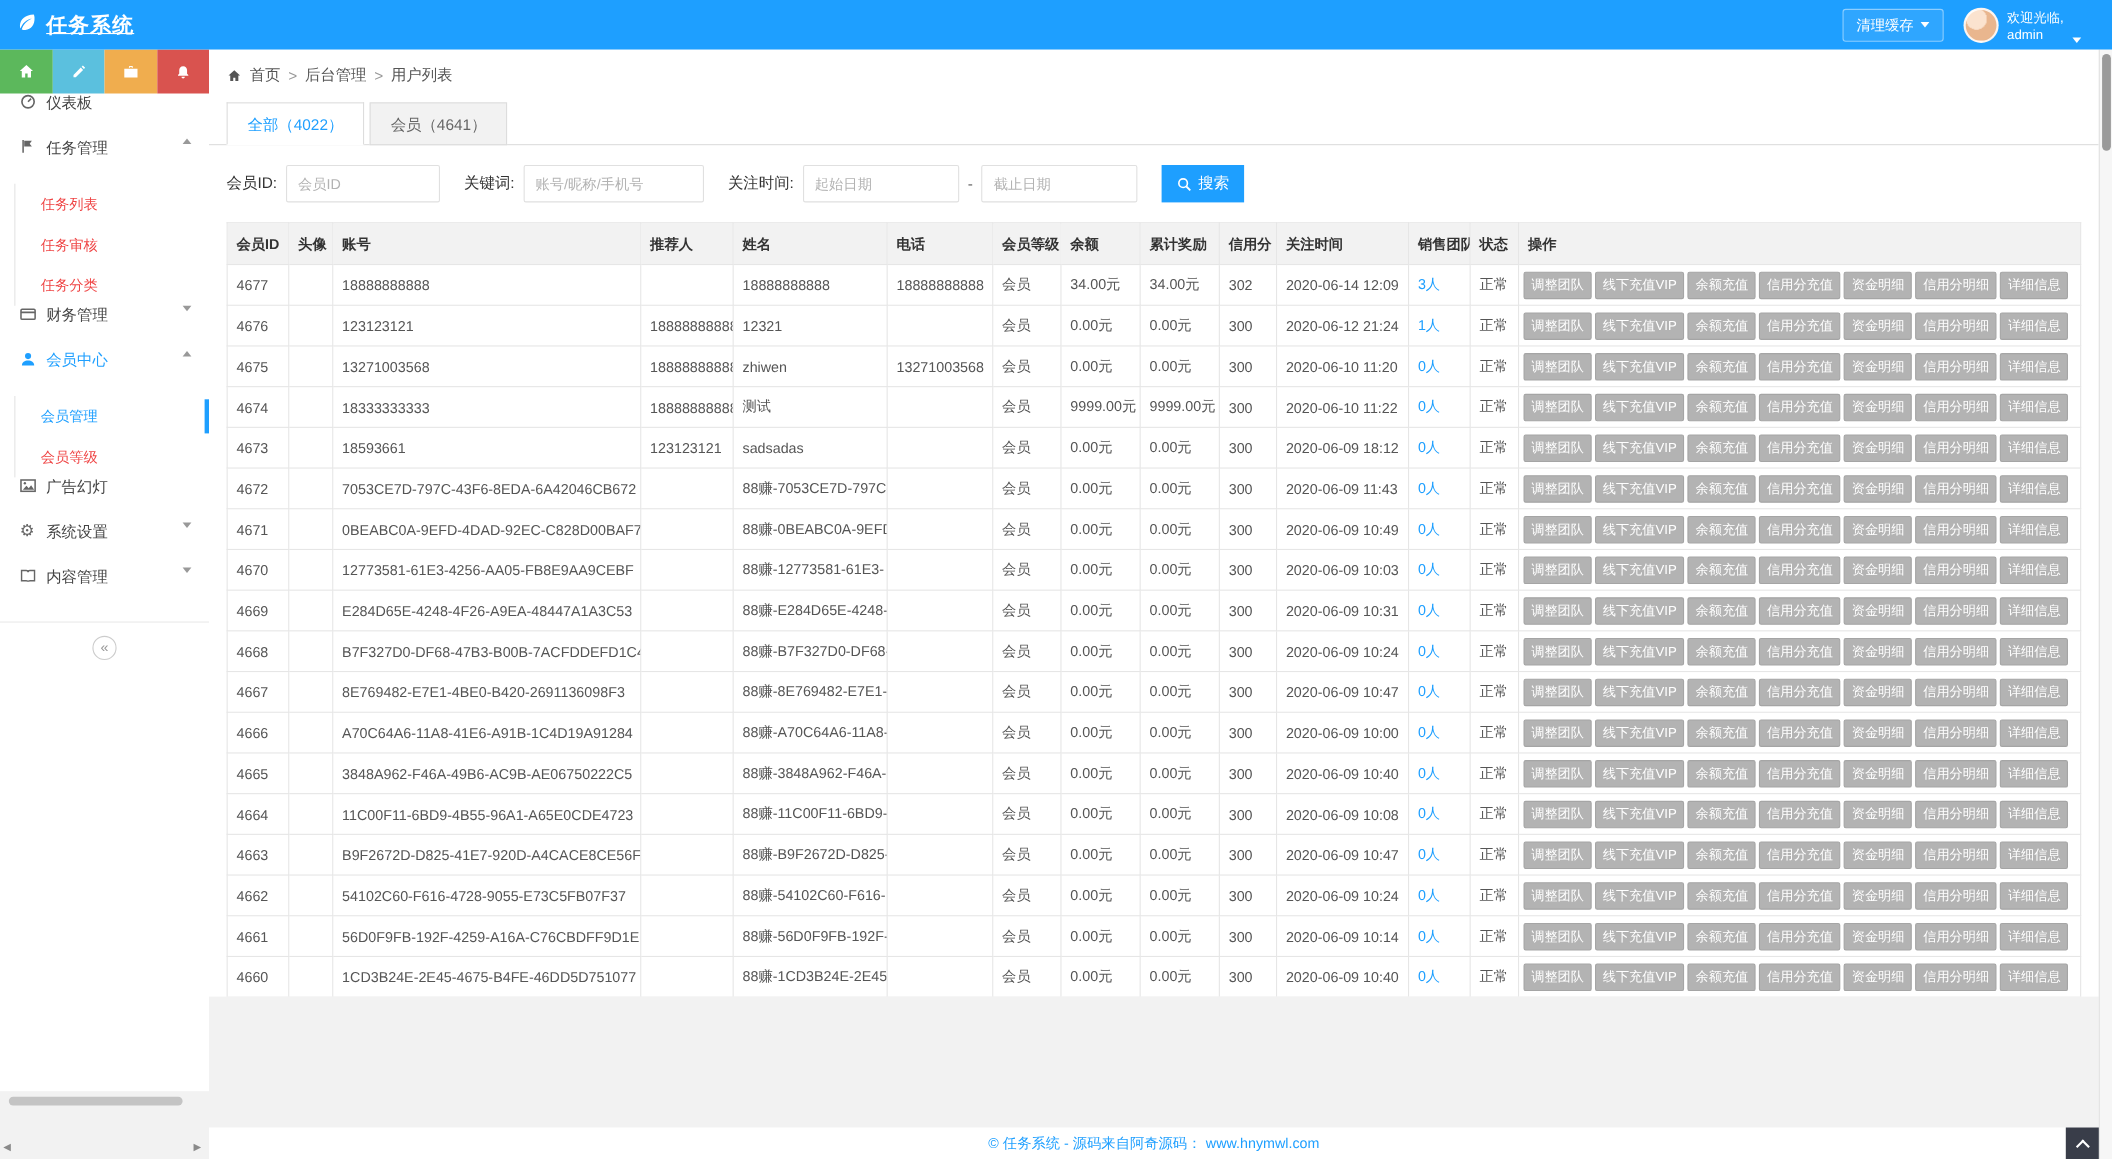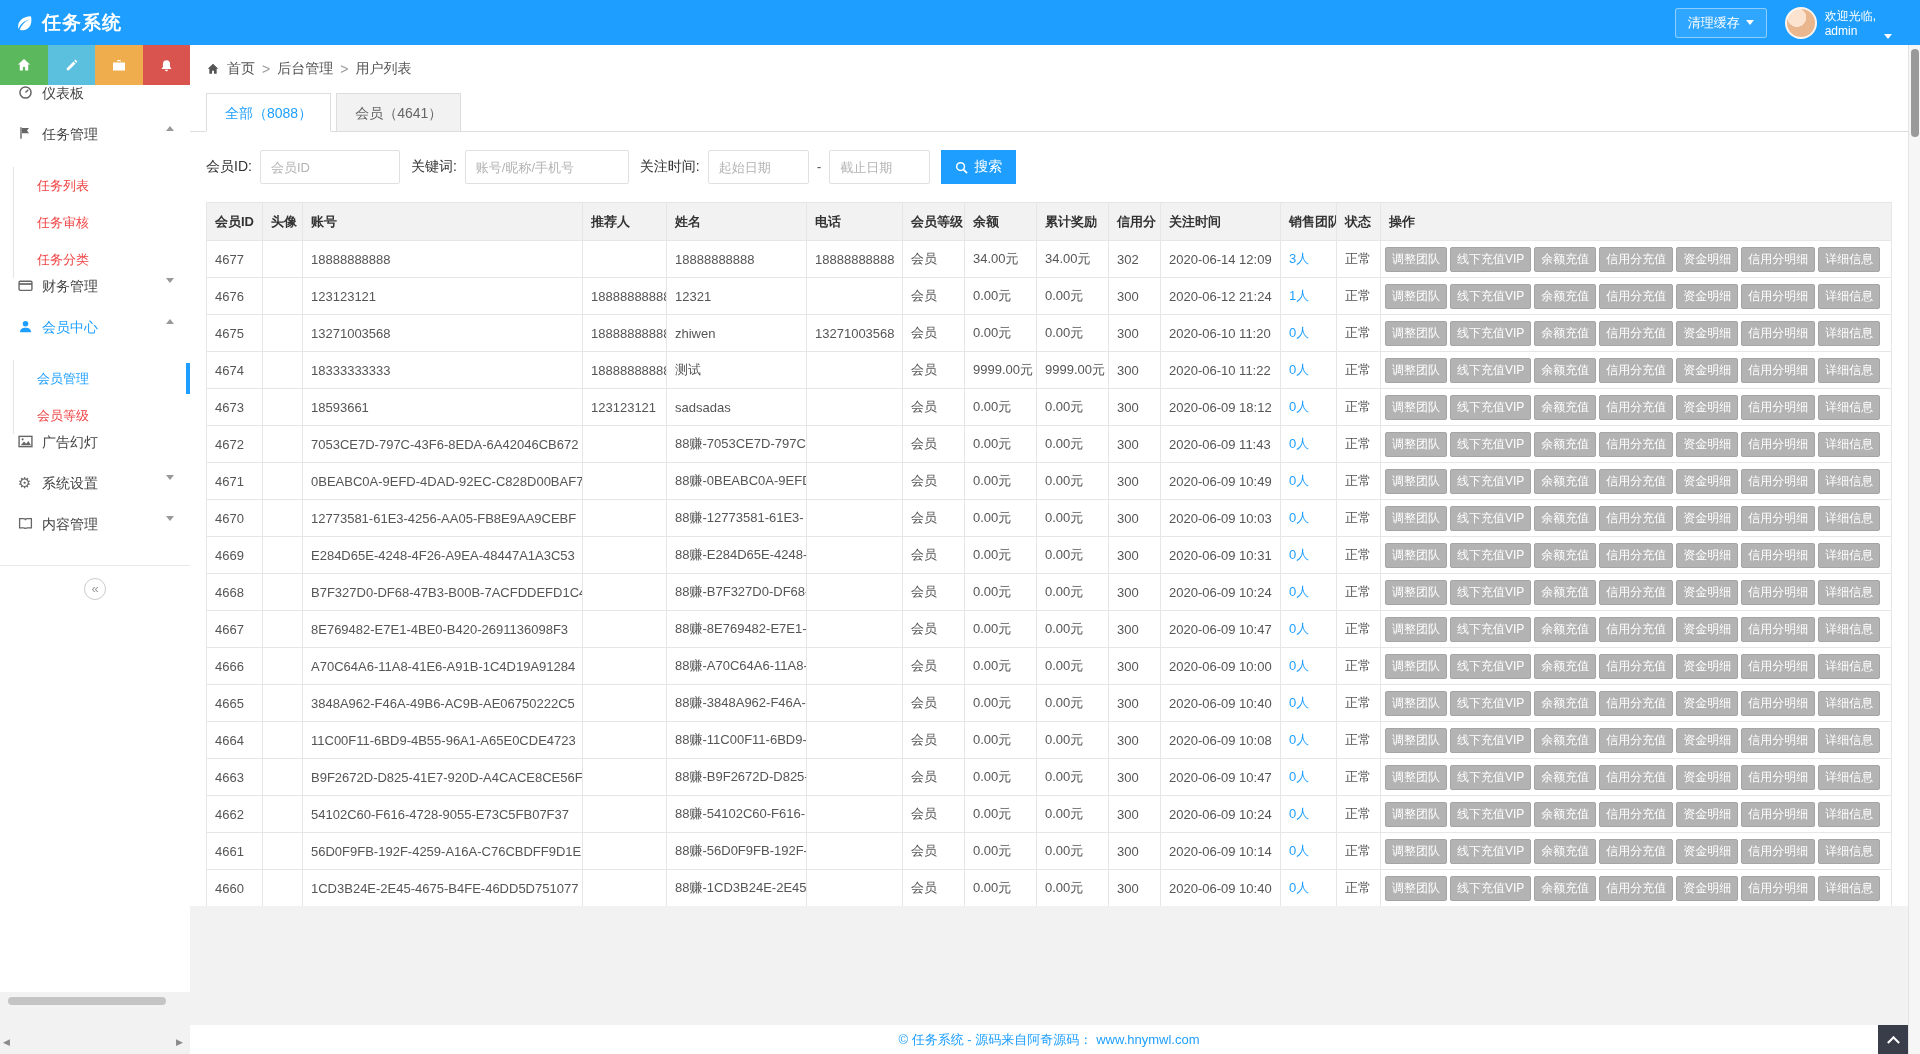--- a/index.html
+++ b/index.html
@@ -5,21 +5,21 @@
 <style>
   * { box-sizing: border-box; margin: 0; padding: 0; }
   html,body { width:1920px; height:1054px; overflow:hidden; }
   body {
     font-family: "Liberation Sans", "DejaVu Sans", sans-serif;
     background:#f2f2f2; color:#333; font-size:14px;
   }
   
   .topbar { position:absolute; top:0; left:0; right:0; height:45px; background:#1E9FFF; color:#fff;
             display:flex; align-items:center; z-index:30; }
-  .brand { width:190px; display:flex; align-items:center; padding-left:14px; font-size:19px; font-weight:bold; letter-spacing:1px; }
+  .brand { width:190px; display:flex; padding-left:14px; font-size:19px; font-weight:bold; letter-spacing:1px;text-decoration:underline; }
   .brand svg { margin-right:8px; }
   .topbar-spacer { flex:1; }
   .cache-btn { display:flex; align-items:center; gap:6px; border:1px solid rgba(255,255,255,.45); background:rgba(255,255,255,.08);
                border-radius:3px; padding:5px 12px; font-size:13px; cursor:pointer; margin-right:18px; }
   .user-area { display:flex; align-items:flex-end; gap:8px; margin-right:28px; cursor:pointer; }
   .avatar { width:32px; height:32px; border-radius:50%; border:2px solid rgba(255,255,255,.85);
             background:radial-gradient(circle at 35% 30%, #fbe3cf 0 35%, #e9b68e 36% 75%, #caa27c); }
   .welcome { font-size:12px; line-height:15px; }
   .caret { width:0; height:0; border-left:4px solid transparent; border-right:4px solid transparent; border-top:5px solid #fff; display:inline-block; }
   .caret.gray { border-top-color:#999; }
@@ -50,25 +50,25 @@
   .breadcrumb .sep { color:#999; }
   .crumb { cursor:pointer; }
   
   .tabs { display:flex; padding:0 16px; border-bottom:1px solid #ddd; margin-top:2px; }
   .tab { height:39px; line-height:38px; padding:0 18px; border:1px solid #ddd; background:#f2f2f2; color:#666;
          font-size:14px; cursor:pointer; margin-right:5px; margin-bottom:-1px; }
   .tab.active { background:#fff; color:#1E9FFF; border-bottom-color:#fff; }
   
   .search-bar { display:flex; align-items:center; padding:18px 16px 4px; font-size:14px; color:#333; flex-wrap:nowrap; }
   .search-bar label { margin-right:8px; }
-  .search-bar .grp { display:flex; align-items:center; margin-right:11px; }
+  .search-bar .grp { display:flex; align-items:center; margin-right:22px; }
   .search-bar input { height:34px; border:1px solid #e0e0e0; border-radius:2px; padding:0 10px; font-size:13px; color:#333;
                       font-family:"Liberation Sans","DejaVu Sans",sans-serif; outline:none; }
   .search-bar input::placeholder { color:#b3b3b3; }
-  .inp-id { width:140px; } .inp-kw { width:164px; } .inp-date { width:101px; }
+  .inp-id { width:140px; } .inp-kw { width:164px; } .inp-date { width:142px; }
   .date-sep { margin:0 8px; color:#666; }
   .search-btn { height:34px; padding:0 14px; background:#1E9FFF; color:#fff; border:none; border-radius:0; font-size:14px;
                 display:flex; align-items:center; gap:6px; cursor:pointer; }
   
   table { border-collapse:collapse; table-layout:fixed; width:calc(100% - 32px); margin:14px 16px 0; }
   th, td { border:1px solid #e6e6e6; padding:0 8px; height:37px; white-space:nowrap; overflow:hidden; text-align:left;
            font-size:13px; color:#555; }
   th { background:#f2f2f2; color:#333; font-weight:bold; height:38px; }
   td.team-link { color:#1E9FFF; cursor:pointer; }
   .cell-actions { padding:0 4px; }
@@ -234,21 +234,21 @@
           <path fill="#555" d="M8 2 2 7.6h1.8V13.4h3.1V9.9h2.2v3.5h3.1V7.6H14z"></path>
         </svg>
       <span class="crumb">首页</span>
       <span class="sep">&gt;</span>
       <span class="crumb">后台管理</span>
       <span class="sep">&gt;</span>
       <span>用户列表</span>
     </div>
 
     <div class="tabs">
-      <div class="tab active">全部（8088）</div>
+      <div class="tab active">全部（4022）</div>
       <div class="tab">会员（4641）</div>
     </div>
 
     <div class="search-bar">
       <div class="grp">
         <label>会员ID:</label>
         <input class="inp-id" type="text" placeholder="会员ID" style="">
       </div>
       <div class="grp">
         <label>关键词:</label>

